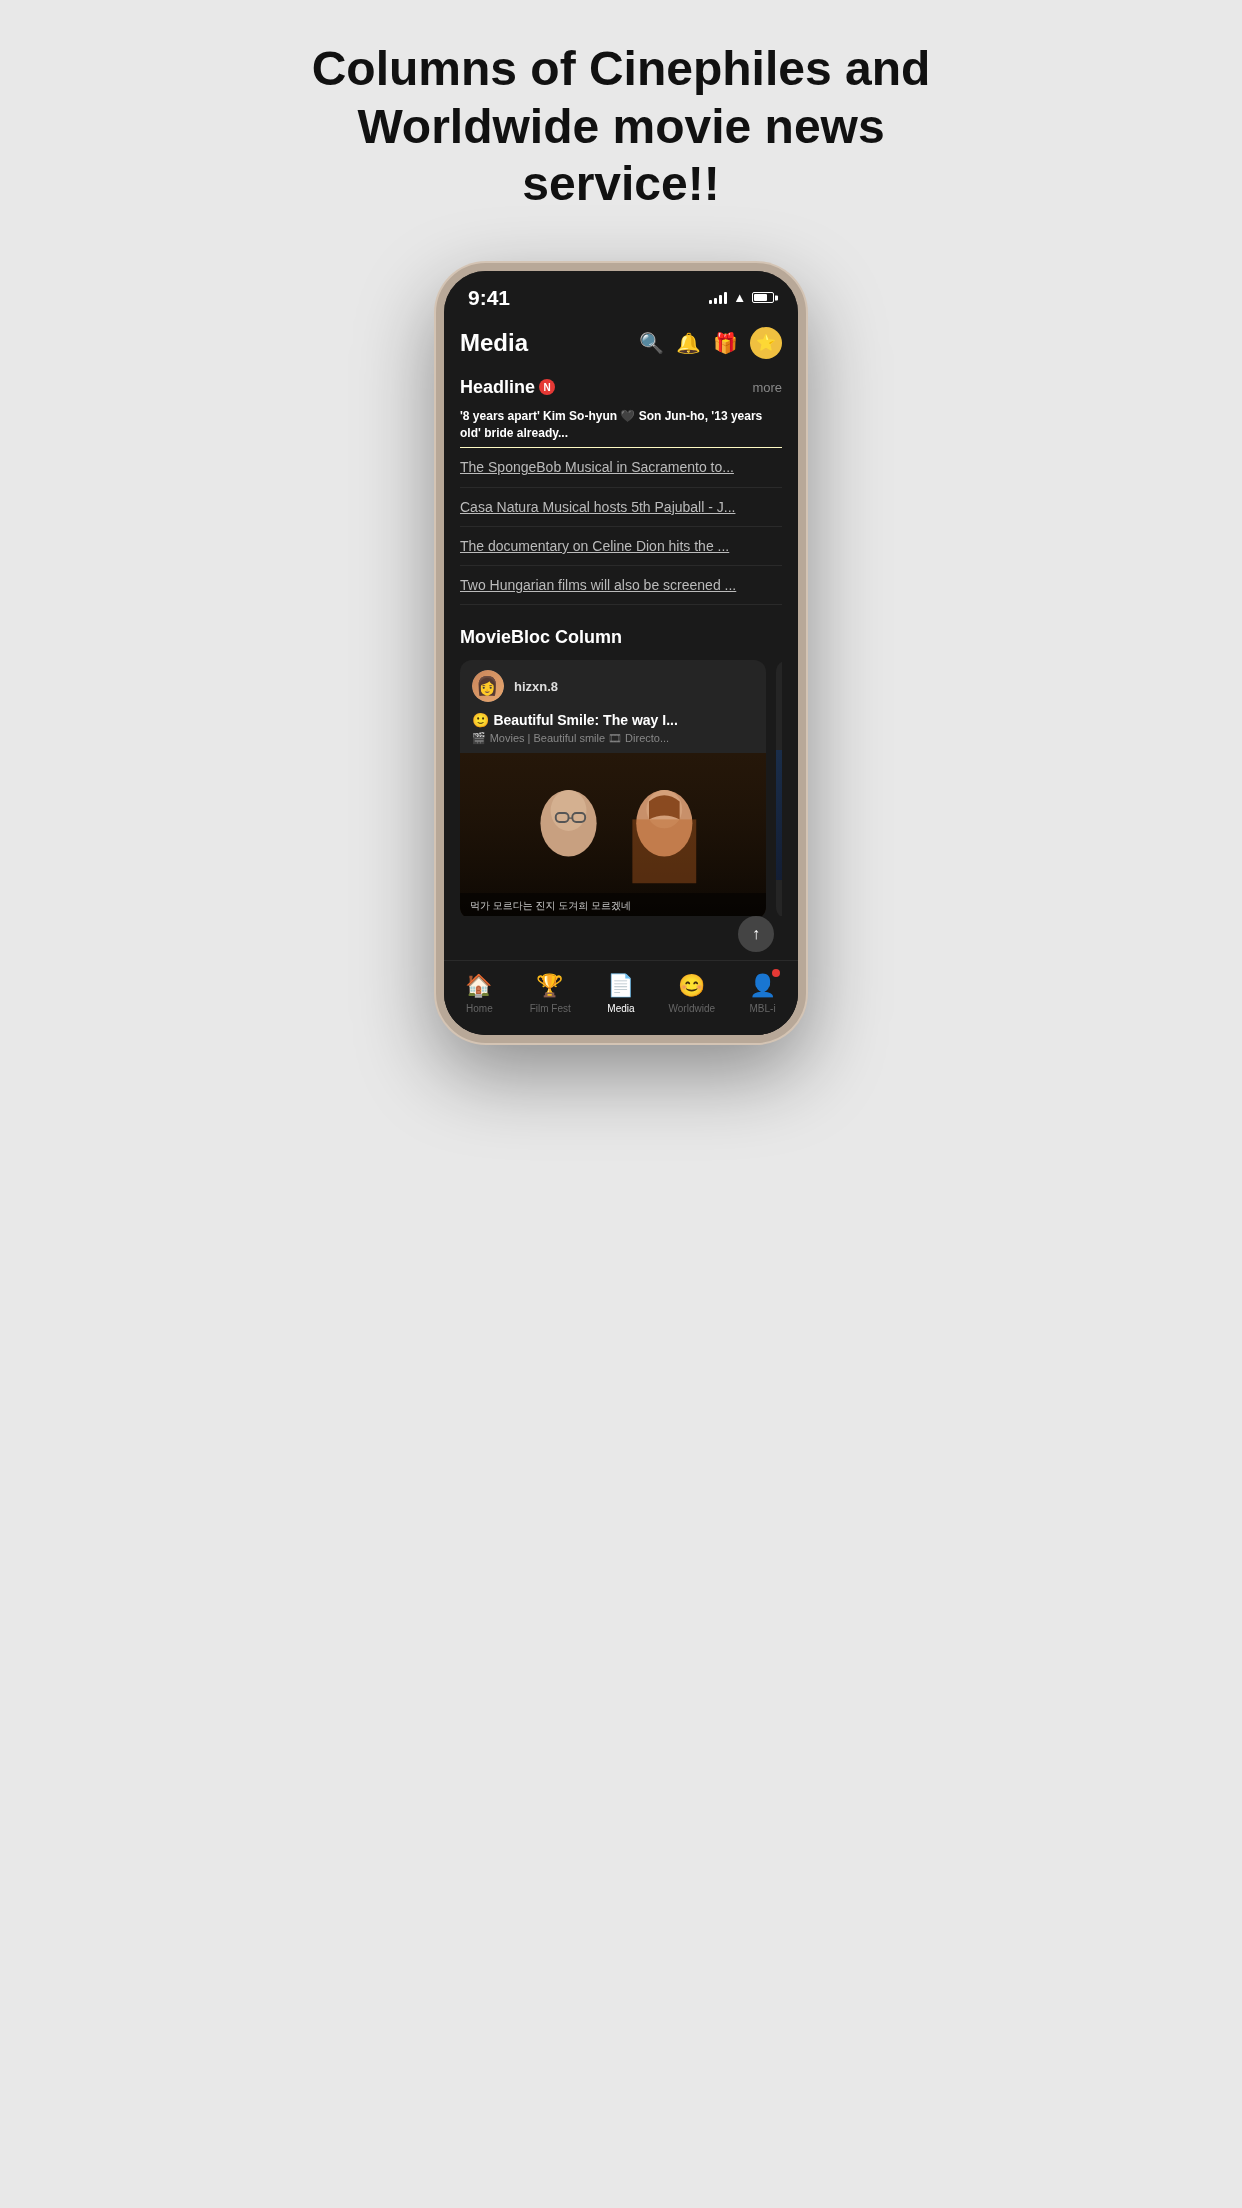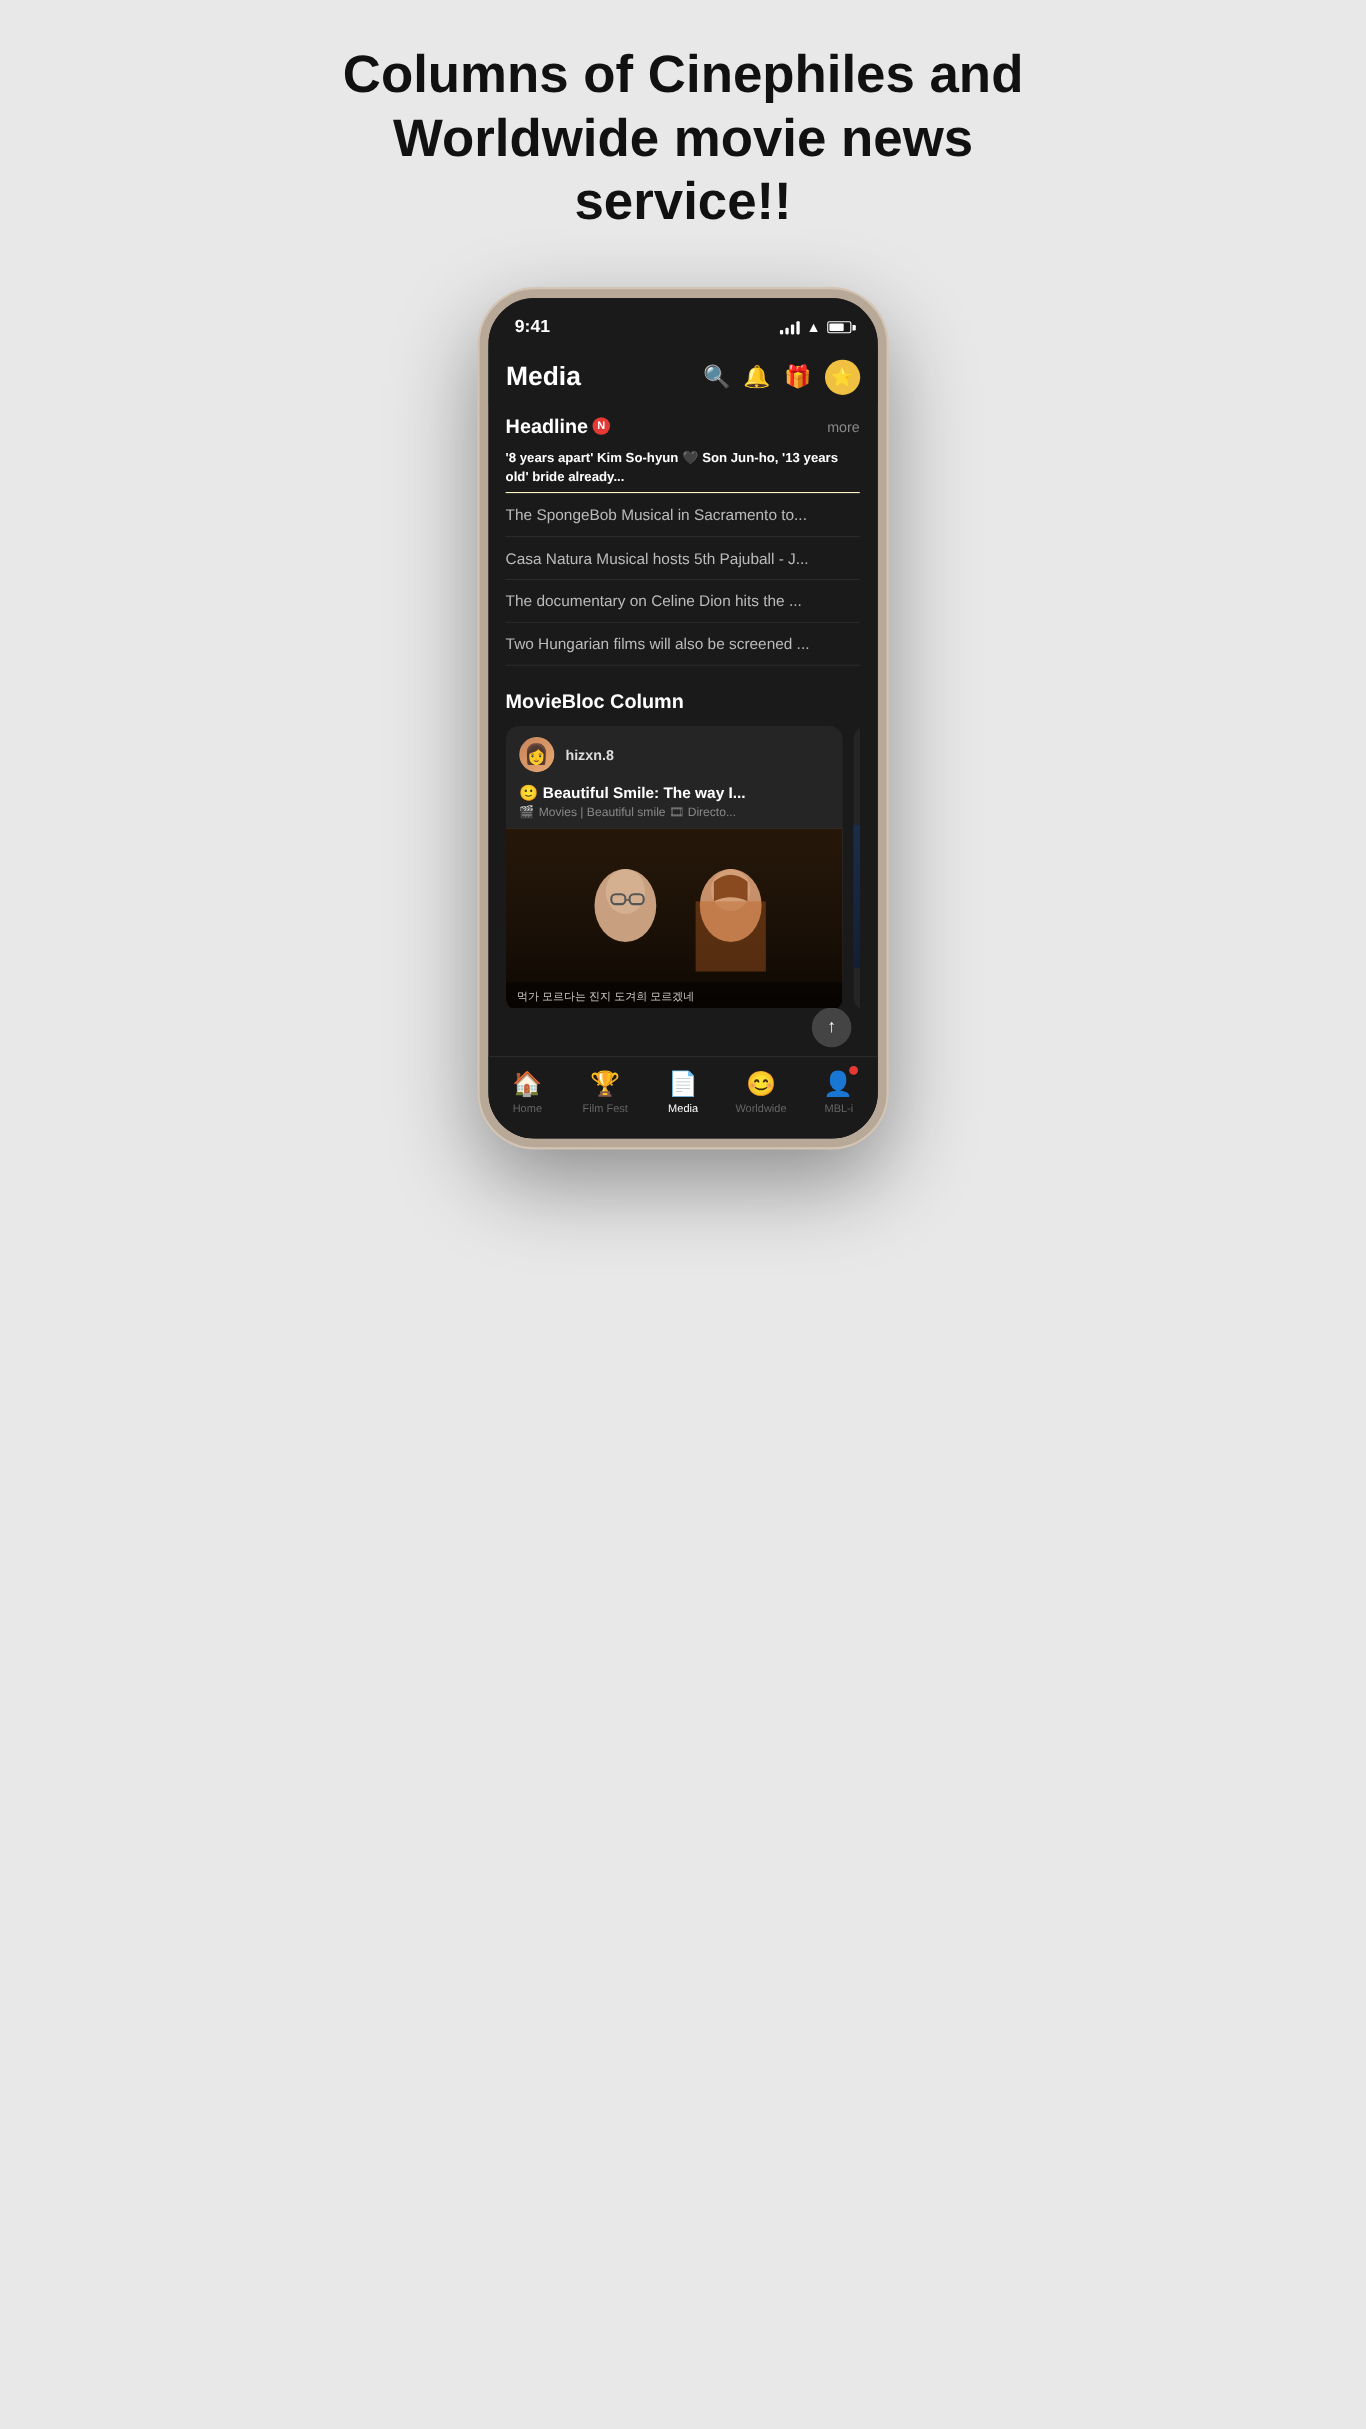--- a/index.html
+++ b/index.html
@@ -48,21 +48,21 @@
       height: 44px;
       display: flex;
       align-items: center;
       justify-content: space-between;
       padding: 10px 24px 0;
       flex-shrink: 0;
     }
 
     .status-time {
       color: #fff;
-      font-size: 16px;
+      font-size: 21px;
       font-weight: 600;
     }
 
     .status-icons {
       display: flex;
       align-items: center;
       gap: 6px;
     }
 
     .signal-bars {
@@ -223,20 +223,21 @@
       padding: 6px 0;
       border-bottom: 1px solid #fef9c3;
     }
 
     .headline-item {
       color: #bbb;
       font-size: 14px;
       padding: 10px 0;
       border-bottom: 1px solid #2a2a2a;
       line-height: 1.3;
+      text-decoration: underline;
     }
 
     
     .column-section {
       padding: 12px 16px;
     }
 
     .column-title {
       color: #fff;
       font-size: 18px;

